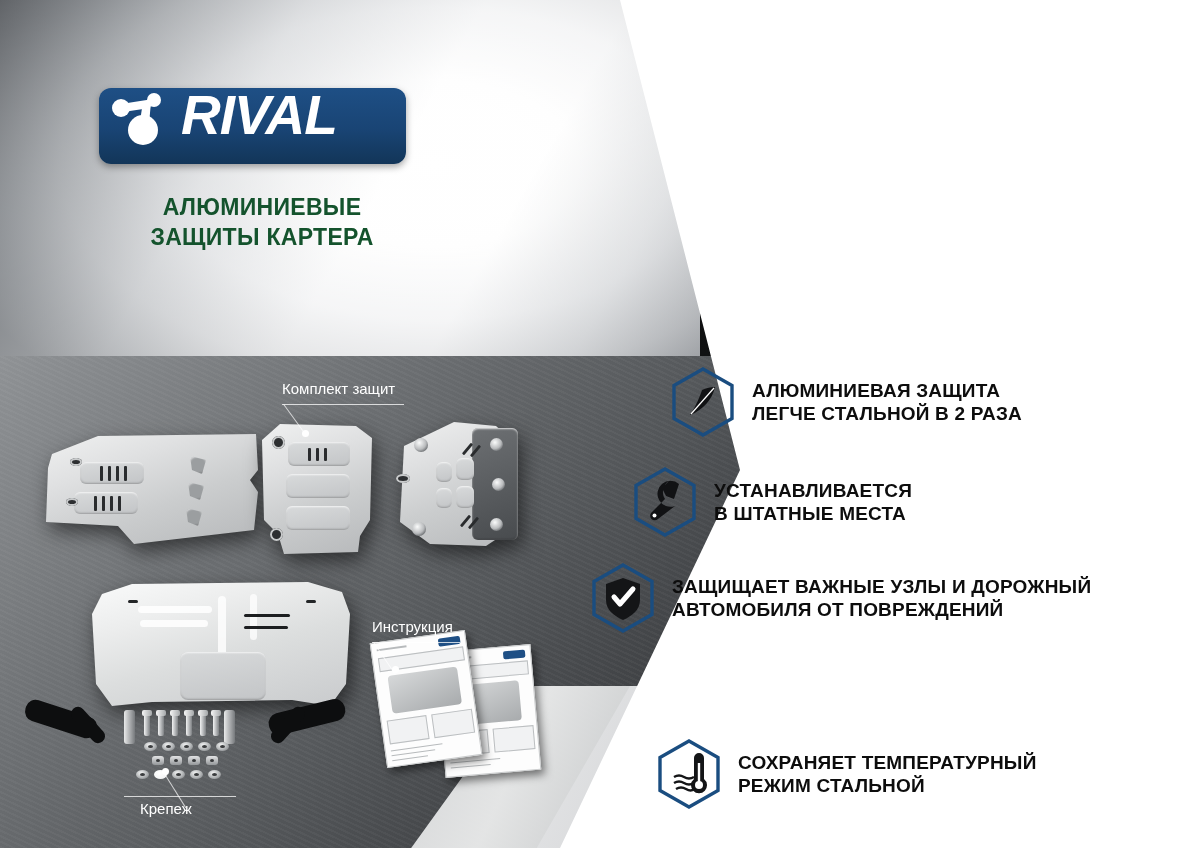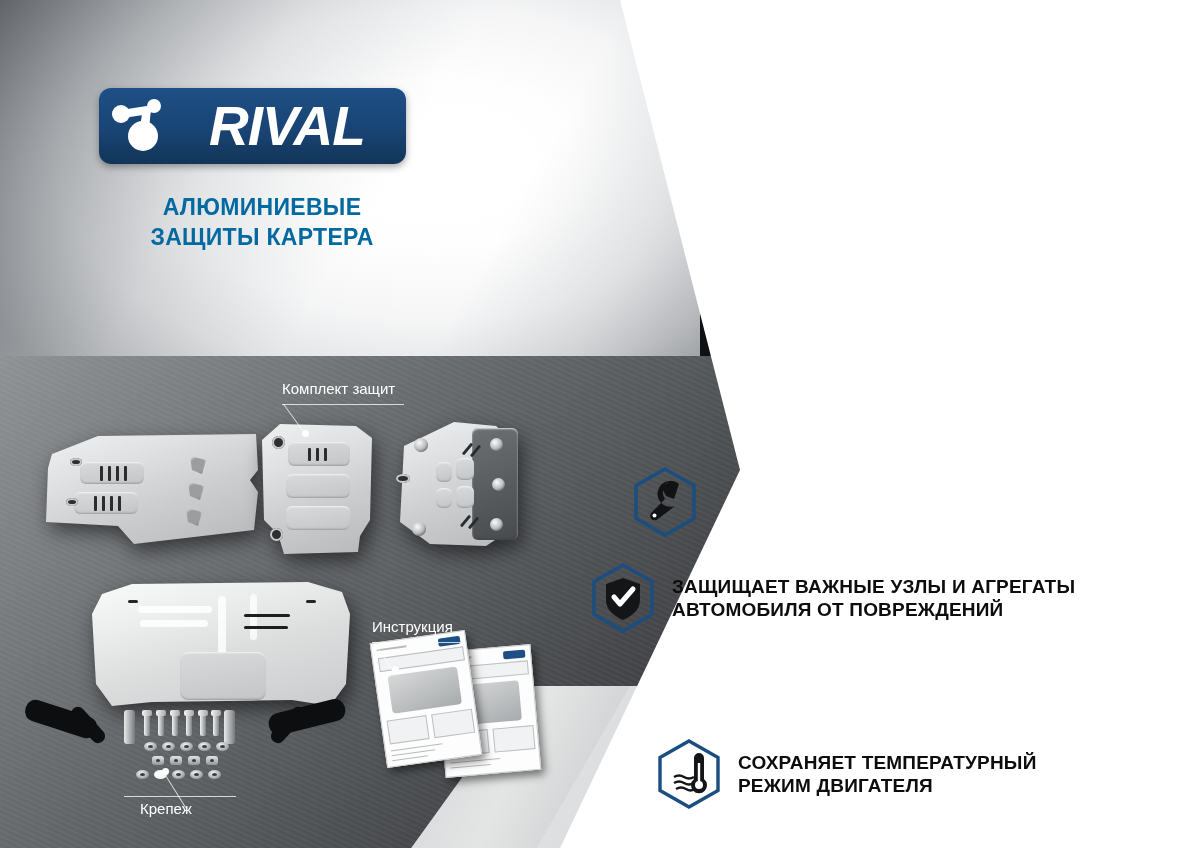--- a/index.html
+++ b/index.html
@@ -65,32 +65,32 @@
   .rib{ position:absolute; background:rgba(255,255,255,.55); border-radius:40px; }
   .slotb{ position:absolute; background:#15161a; border-radius:2px; }
   .boltp{ position:absolute; width:13px; height:13px; border-radius:50%;
           background:radial-gradient(circle at 35% 32%,#fff,#9a9da0 55%,#5d6063); }
 
   
   .logo{
     position:absolute; left:99px; top:88px; width:307px; height:76px;
     background:linear-gradient(180deg,#1e4f85 0%,#194474 55%,#123558 100%);
     border-radius:12px; box-shadow:0 3px 7px rgba(0,0,0,.35);
-    display:flex; align-items:center;gap:28px;
+    display:flex; 
   }
   .logo-mark{ position:relative; width:78px; height:64px; margin-left:8px; flex:none; }
   .logo-word{
     color:#fff; font-size:55px; font-weight:bold; font-style:italic;
     letter-spacing:-1px; line-height:1; margin-left:-4px;
     font-family:"Liberation Sans", sans-serif;
   }
 
   .head-title{
     position:absolute; left:62px; top:192px; width:400px; text-align:center;
-    font-size:23px; font-weight:bold; line-height:1.32; color:#0369a1;
+    font-size:23px; font-weight:bold; line-height:1.32; color:#14532d;
     letter-spacing:.3px;
   }
   .sub-band{
     position:absolute; left:0; top:288px; width:440px; height:42px;
     background:linear-gradient(180deg,#f4f5f6 0%,#e6e7e9 55%,#d4d6d8 100%);
     border-top:1px solid #fdfdfd;
     display:flex; align-items:center; justify-content:center;
     clip-path:polygon(0 0,440px 0,418px 42px,0 42px);
   }
   .sub-band span{ font-size:15px; color:#141414; margin-right:18px; }
@@ -437,54 +437,67 @@
       <div class="cl-diag" style="left:-8px;top:-16px;width:42px;transform:rotate(58deg);"></div>
       <div class="cl-line" style="left:-48px;top:8px;width:112px;"></div>
       <span style="position:absolute;left:-32px;top:12px;">Крепеж</span>
     </div>
   </div>
 
   <div class="wedge-white"></div>
 
   <div class="adv-list">
 
+    <div class="adv-row" style="left:62px;top:6px;">
+      <div class="hexw">
+        <svg class="hex-svg" width="66" height="72" viewBox="0 0 66 72" xmlns="http://www.w3.org/2000/svg">
+          <polygon points="33,3 62,19.5 62,52.5 33,69 4,52.5 4,19.5" fill="none" stroke="#1a4d80" stroke-width="3.4"></polygon>
+          <path d="M45 21 C42 34 33 44 20 49 C26 40 30 30 32 24 C36 22 41 21 45 21 Z" fill="#111214"></path>
+          <path d="M44 22 L21 48" stroke="#fff" stroke-width="1.2" fill="none"></path>
+        </svg>
+      </div>
+      <div class="adv-text">АЛЮМИНИЕВАЯ ЗАЩИТА
+ЛЕГЧЕ СТАЛЬНОЙ В 2 РАЗА</div>
+    </div>
 
     <div class="adv-row" style="left:24px;top:106px;">
       <div class="hexw">
         <svg class="hex-svg" width="66" height="72" viewBox="0 0 66 72" xmlns="http://www.w3.org/2000/svg">
           <polygon points="33,3 62,19.5 62,52.5 33,69 4,52.5 4,19.5" fill="none" stroke="#1a4d80" stroke-width="3.4"></polygon>
           <path d="M47 18 a13 13 0 1 0 -4 22 L26 53 a4.5 4.5 0 1 1 -6.5 -6.5 L33 33 a13 13 0 0 1 4 -18 l-7 7 l4 8 l8 3 Z" fill="#111214"></path>
           <circle cx="22.5" cy="49.5" r="2" fill="#fff"></circle>
         </svg>
       </div>
+      <div class="adv-text">УСТАНАВЛИВАЕТСЯ
+В ШТАТНЫЕ МЕСТА</div>
     </div>
 
     <div class="adv-row" style="left:-18px;top:202px;">
       <div class="hexw">
         <svg class="hex-svg" width="66" height="72" viewBox="0 0 66 72" xmlns="http://www.w3.org/2000/svg">
           <polygon points="33,3 62,19.5 62,52.5 33,69 4,52.5 4,19.5" fill="none" stroke="#1a4d80" stroke-width="3.4"></polygon>
           <path d="M33 16 L50 22 L50 38 C50 48 42 54 33 58 C24 54 16 48 16 38 L16 22 Z" fill="#141517"></path>
           <path d="M24 35 L30 42 L43 27" stroke="#fff" stroke-width="5" fill="none" stroke-linecap="round" stroke-linejoin="round"></path>
         </svg>
       </div>
-      <div class="adv-text">ЗАЩИЩАЕТ ВАЖНЫЕ УЗЛЫ И АГРЕГАТЫ
+      <div class="adv-text">ЗАЩИЩАЕТ ВАЖНЫЕ УЗЛЫ И ДОРОЖНЫЙ
 АВТОМОБИЛЯ ОТ ПОВРЕЖДЕНИЙ</div>
     </div>
 
 
     <div class="adv-row" style="left:48px;top:378px;">
       <div class="hexw">
         <svg class="hex-svg" width="66" height="72" viewBox="0 0 66 72" xmlns="http://www.w3.org/2000/svg">
           <polygon points="33,3 62,19.5 62,52.5 33,69 4,52.5 4,19.5" fill="none" stroke="#1a4d80" stroke-width="3.4"></polygon>
           <path d="M38 20 a5 5 0 0 1 10 0 L48 41 a8 8 0 1 1 -10 0 Z" fill="#141517"></path>
           <path d="M43 25 L43 44" stroke="#fff" stroke-width="2.4" fill="none"></path>
           <circle cx="43" cy="47" r="4" fill="#fff"></circle>
           <path d="M18 39 q5 -3 10 0 t10 0" stroke="#141517" stroke-width="2.4" fill="none"></path>
           <path d="M18 45 q5 -3 10 0 t10 0" stroke="#141517" stroke-width="2.4" fill="none"></path>
           <path d="M20 51 q5 -3 10 0 t8 0" stroke="#141517" stroke-width="2.4" fill="none"></path>
         </svg>
       </div>
       <div class="adv-text">СОХРАНЯЕТ ТЕМПЕРАТУРНЫЙ
-РЕЖИМ ДВИГАТЕЛЯ</div>
+РЕЖИМ СТАЛЬНОЙ</div>
     </div>
 
   </div>
 </div>
 
 </body></html>

